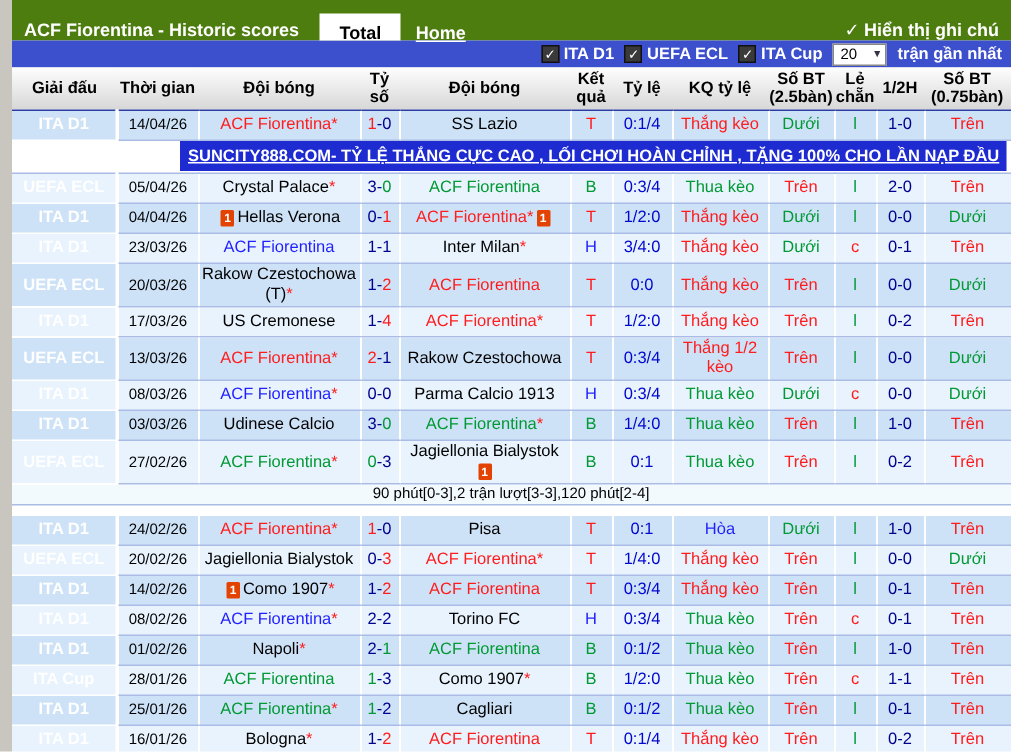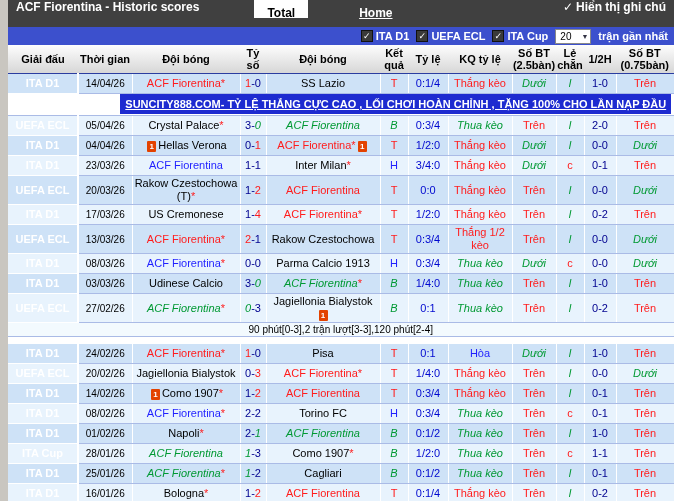--- a/index.html
+++ b/index.html
@@ -1,23 +1,23 @@
 <!DOCTYPE html>
 <html><head>
 <meta charset="utf-8">
 <style>
   html,body{margin:0;padding:0;}
   body{font-family:"Liberation Sans","DejaVu Sans",sans-serif;background:#fff;}
   #screen{width:674px;height:501px;overflow:hidden;background:#fff;position:relative;
           border-left:8px solid #c9c6c0;box-sizing:border-box;}
   
-  .titlebar{height:27px;background:#404040;display:flex;align-items:flex-start;color:#fff;
+  .titlebar{height:27px;background:#4d7c0f;display:flex;align-items:flex-end;color:#fff;
             font-size:12px;font-weight:bold;}
   .page-title{padding:0 14px 0 8px;white-space:nowrap;}
-  .tab{display:inline-block;height:18px;line-height:27px;padding:0 13px;cursor:pointer;margin-left:41px;}
+  .tab{display:inline-block;height:18px;line-height:27px;padding:0 13px;cursor:pointer;}
   .tab.active{background:#fff;color:#000;}
   .tab.link{color:#fff;text-decoration:underline;padding:0 10px;}
   .note-toggle{margin-left:auto;padding-right:8px;display:flex;align-items:center;gap:3px;cursor:pointer;}
   .chk{font-size:12px;color:#fff;}
   
   .filterbar{height:18px;background:#3c50cd;display:flex;align-items:center;justify-content:flex-end;
              gap:7px;color:#fff;font-size:11px;font-weight:bold;padding-right:6px;}
   .flt{display:flex;align-items:center;gap:3px;cursor:pointer;}
   .cb{display:inline-block;width:10px;height:10px;background:#3a3a3a;border:1px solid #111;
       color:#fff;font-size:9px;line-height:10px;text-align:center;font-weight:bold;}
@@ -33,21 +33,21 @@
            height:26px;font-weight:bold;padding:1px 0;border-bottom:1px solid #2b3da0;vertical-align:middle;margin-top:21px;}
   td{font-size:11px;line-height:13px;text-align:center;vertical-align:middle;height:17px;
      padding:1px 1px;border-bottom:1px solid #aabbe6;border-right:1px solid rgba(255,255,255,.9);
      overflow:hidden;}
   tr.row-a td{background:#cee2f7;}
   tr.row-b td{background:#e8f3fd;}
   td.lg{color:#fff;font-weight:bold;font-size:11px;border-right:2px solid #fff;border-bottom:1px solid #fff;}
   td.lg-blue{background:#1160ef;}
   td.lg-olive{background:#8ba43e;}
   td.date{font-size:10px;color:#000;}
-  .t-red{color:#ff1c1c;} .t-blue{color:#1f1fff;} .t-green{color:#009933;font-style:italic;}
+  .t-red{color:#ff1c1c;} .t-blue{color:#1f1fff;} .t-green{color:#009933;}
   .t-navy{color:#00008f;} .t-black{color:#000;} .t-odds{color:#0008cf;}
   .star{color:#ff1c1c;}
   .card{display:inline-block;width:9px;height:11px;background:#e34200;color:#fff;font-size:8px;
         font-weight:bold;line-height:11px;text-align:center;vertical-align:0px;margin:0 2px;border-radius:1px;}
   tr.ad-row td{background:#fff;height:12px;padding:0 0 1px 110px;text-align:center;border-right:none;}
   .ad-strip{display:inline-block;background:#1d2bd0;color:#fff;font-weight:bold;font-size:11px;
             line-height:12px;padding:4px 5px;text-decoration:underline;white-space:nowrap;cursor:pointer;}
   tr.note-row td{background:#f3fafe;color:#000;font-size:10px;height:11px;padding:0;border-right:none;}
   tr.gap-row td{background:#fff;height:7px;padding:0;border:none;}
   tbody{border-right:1px solid #2b3da0;}

